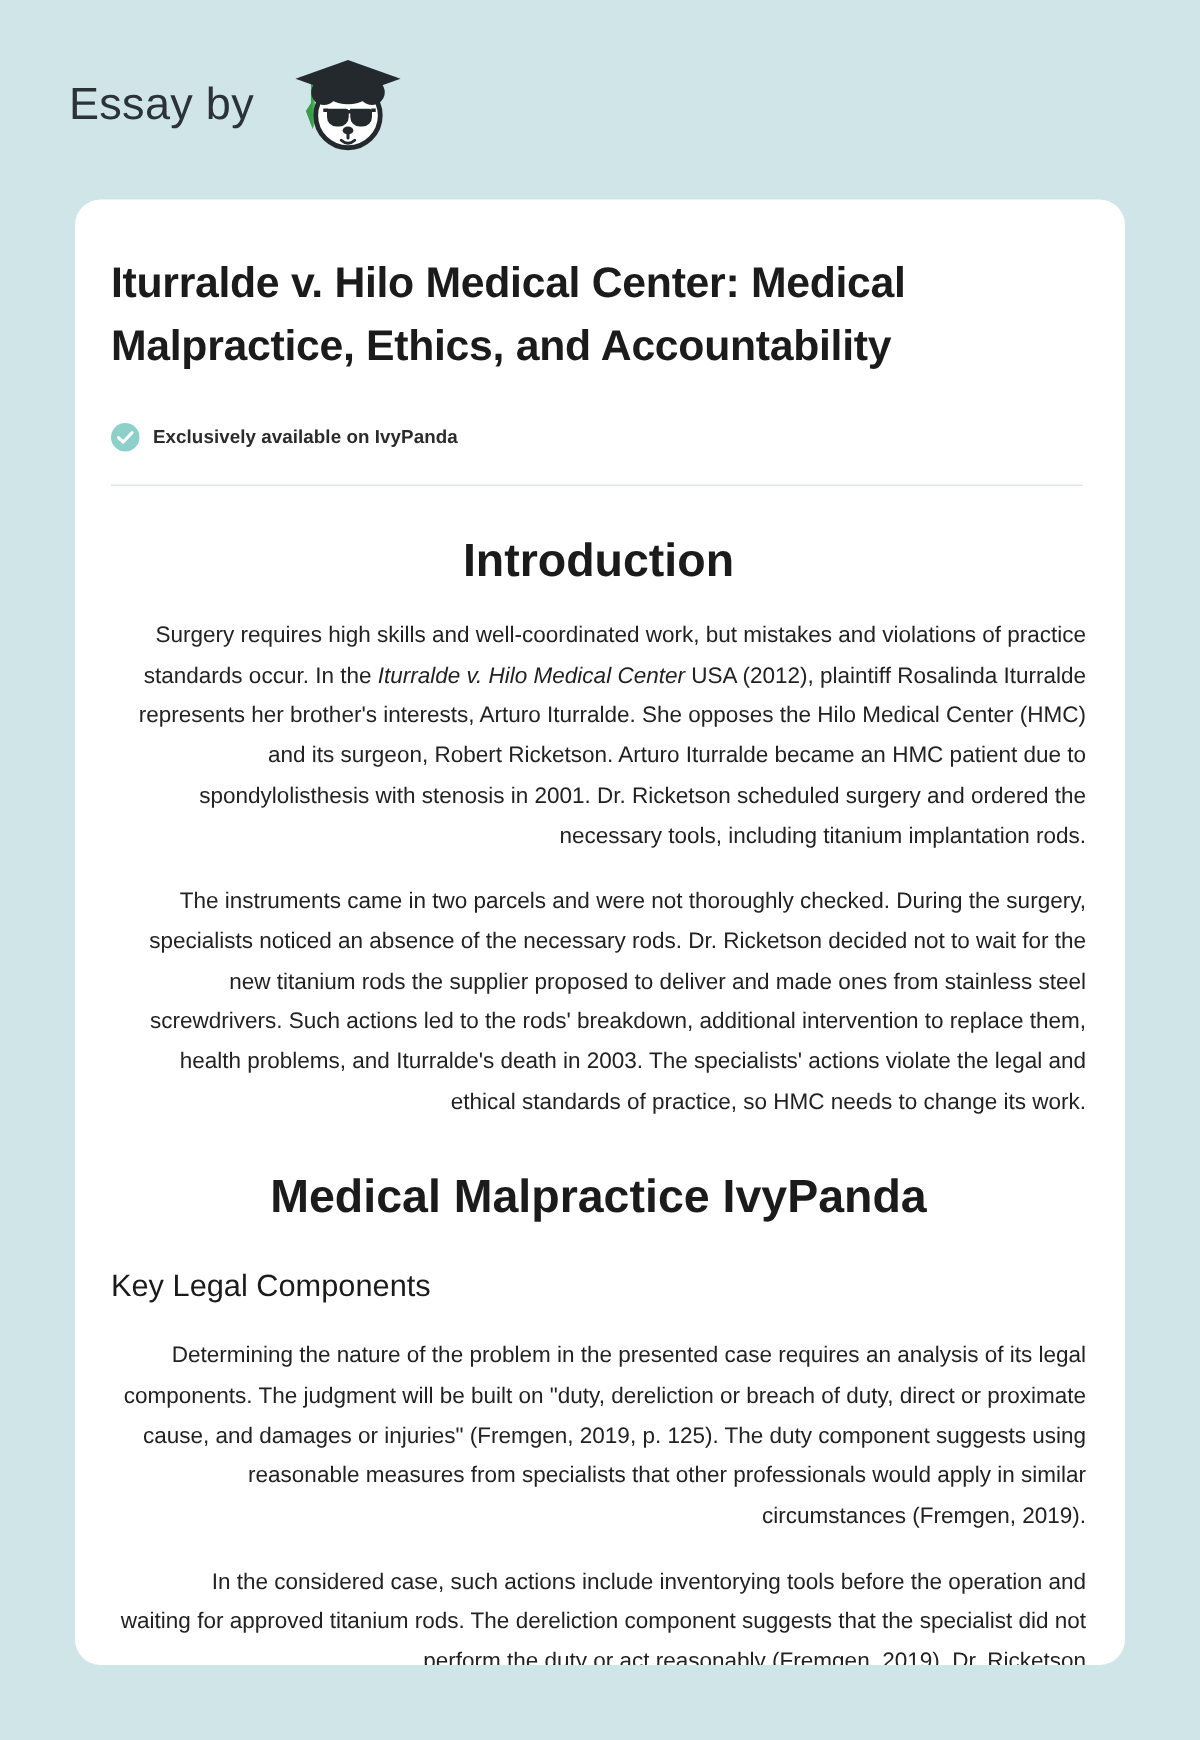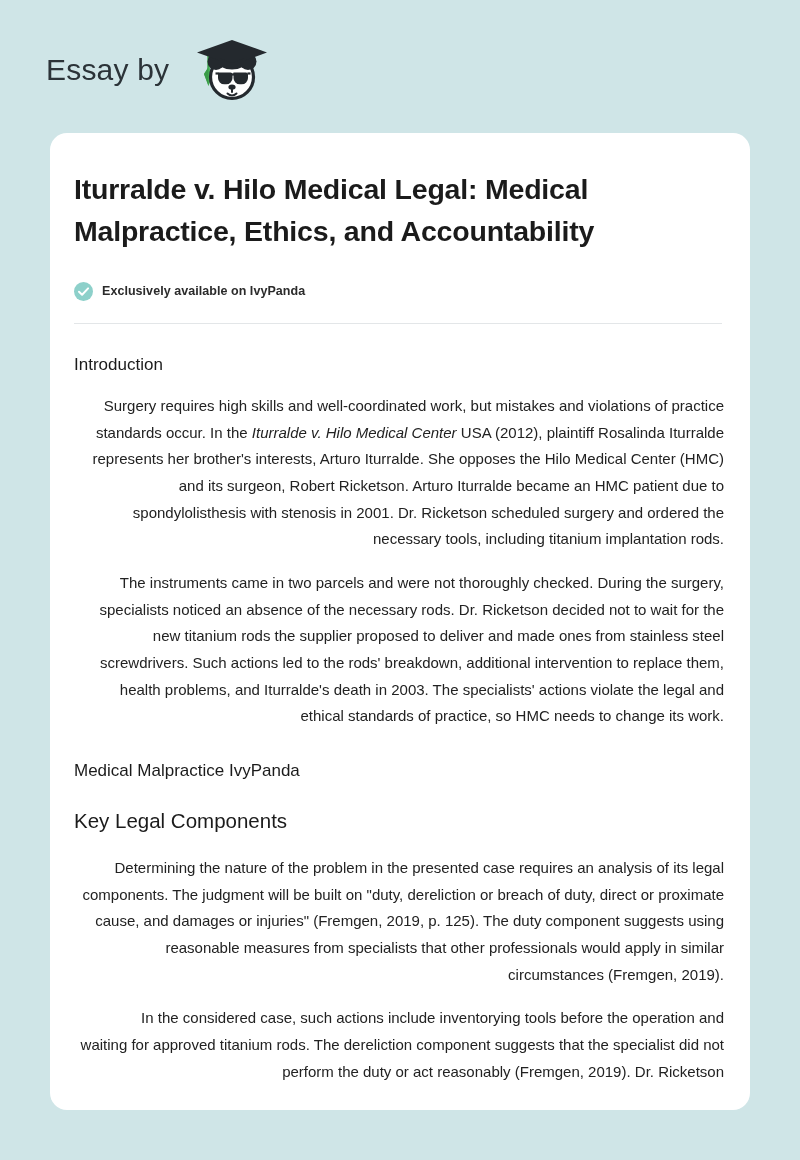--- a/index.html
+++ b/index.html
@@ -116,25 +116,26 @@
     letter-spacing: 0.05px;
   }
 
   .divider {
     height: 1px;
     background: #e3e6e8;
     margin: 22px 2px 0 0;
   }
 
   h2.sec {
-    font-size: 17px;
-    font-weight: 400;
+    font-size: 31px;
+    font-weight: 700;
     color: #1b1b1b;
     margin: 30px 0 0 0;
     line-height: 1.3;
+    text-align: center;
   }
   h3.sub {
     font-size: 20.5px;
     font-weight: 400;
     color: #1b1b1b;
     margin: 26px 0 0 0;
     line-height: 1.3;
   }
 
   p.body {
@@ -181,21 +182,21 @@
           <path d="M47 6 L82 18.5 L47 31 L12 18.5 Z" fill="#24292e"></path>
           <path d="M34 24 v8 q13 7 26 0 v-8 L47 29 Z" fill="#24292e"></path>
         </svg>
       </span>
     </span>
   </div>
 
   <div class="card">
     <div class="card-inner">
 
-      <h1 class="doc-title">Iturralde v. Hilo Medical Legal: Medical Malpractice, Ethics, and Accountability</h1>
+      <h1 class="doc-title">Iturralde v. Hilo Medical Center: Medical Malpractice, Ethics, and Accountability</h1>
 
       <div class="badge-row">
         <span class="badge-check">
           <svg viewBox="0 0 19 19" width="19" height="19" aria-hidden="true">
             <path d="M5 9.7 L8.1 12.7 L14.1 6.4" stroke="#ffffff" stroke-width="2" fill="none" stroke-linecap="round" stroke-linejoin="round"></path>
           </svg>
         </span>
         <span class="badge-label">Exclusively available on IvyPanda</span>
       </div>
 

